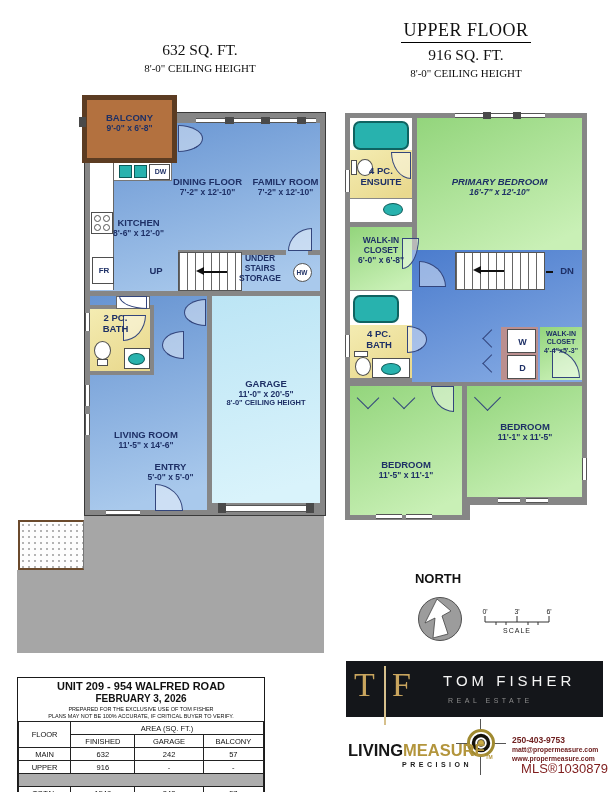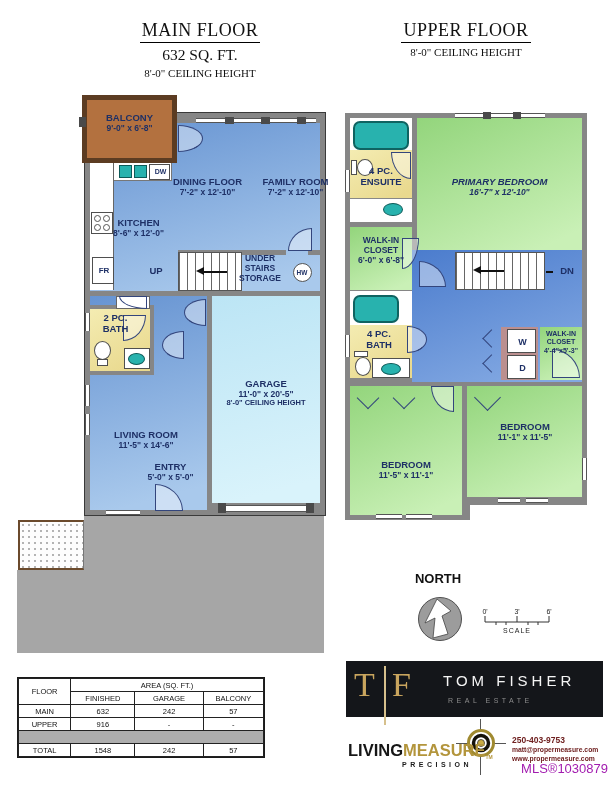--- a/index.html
+++ b/index.html
@@ -50,34 +50,35 @@
   .brandname{position:absolute;color:#f5f5f5;font-size:15px;letter-spacing:4px;}
   .brandsub{position:absolute;color:#8c8c8c;font-size:7px;letter-spacing:3.5px;}
   .pmrow{position:absolute;left:348px;top:741px;font-size:16.5px;font-weight:900;white-space:nowrap;}
   .pmrow .p1{color:#161616;}
   .pmrow .p2{color:#b3953c;}
   .pmrow .tm{font-size:5px;color:#b3953c;vertical-align:bottom;font-weight:bold;}
   .precision{position:absolute;left:402px;top:761px;font-size:7px;font-weight:bold;letter-spacing:3.5px;color:#1a1a1a;}
   .contact{position:absolute;left:512px;top:735px;color:#6f2020;font-weight:bold;line-height:1.3;}
   .contact .c1{font-size:8.5px;}
   .contact .c2{font-size:6.8px;}
-  .mls{position:absolute;left:500px;top:761px;width:108px;text-align:right;font-size:13px;color:#a21caf;}
+  .mls{position:absolute;left:500px;top:761px;width:108px;text-align:right;font-size:13px;color:#7f1d1d;}
 </style>
 </head>
 <body>
 
 <div class="page">
 
   <div class="titleblock" style="left:120px;top:20px;width:160px;">
-    <div class="t1">MAIN FLOOR</div><br>
+    <br>
     <div class="t2">632 SQ. FT.</div>
     <div class="t3">8'-0" CEILING HEIGHT</div>
   </div>
   <div class="titleblock" style="left:386px;top:20px;width:160px;">
     <div class="t1">UPPER FLOOR</div><br>
+    <div class="t2">916 SQ. FT.</div>
     <div class="t3">8'-0" CEILING HEIGHT</div>
   </div>
 
   <div class="abs" style="left:17px;top:495px;width:308px;height:158px;background:#a6a6a6;filter:drop-shadow(0 0 1px #4a4a4a);clip-path:polygon(67px 20px,191px 20px,191px 13px,307px 13px,307px 158px,0px 158px,0px 75px,67px 75px);"></div>
   <div class="abs" style="left:18px;top:520px;width:66px;height:50px;background:#fdfdfd;border:2px solid #6b4a2c;border-right:1px solid #777;background-image:radial-gradient(circle,#9a9a9a .6px,transparent 1px);background-size:6px 6px;"></div>
 
   <div class="abs wallbg" style="left:85px;top:113px;width:240px;height:402px;box-shadow:0 0 0 1px #3a3a3a;"></div>
 
   <div class="abs blue" style="left:90px;top:123px;width:230px;height:168px;"></div>
 
@@ -153,21 +154,21 @@
   <div class="pie" style="left:184px;top:299px;width:22px;height:27px;border-radius:100% 0 0 100% / 50% 0 0 50%;"></div>
   <div class="pie" style="left:162px;top:331px;width:22px;height:28px;border-radius:100% 0 0 100% / 50% 0 0 50%;"></div>
   <div class="pie" style="left:123px;top:315px;width:23px;height:26px;border-radius:0 0 100% 0;"></div>
   <div class="pie" style="left:119px;top:296px;width:28px;height:13px;border-radius:0 0 0 100%;"></div>
   <div class="pie" style="left:155px;top:484px;width:28px;height:27px;border-radius:0 100% 0 0;"></div>
 
   <div class="lbl" style="left:160px;top:176px;width:95px;">
     <div class="nm">DINING FLOOR</div>
     <div class="dm">7'-2" x 12'-10"</div>
   </div>
-  <div class="lbl" style="left:248px;top:176px;width:95px;text-align:center;">
+  <div class="lbl" style="left:238px;top:176px;width:95px;text-align:center;">
     <div class="nm">FAMILY ROOM</div>
     <div class="dm">7'-2" x 12'-10"</div>
   </div>
   <div class="lbl" style="left:96px;top:217px;width:85px;">
     <div class="nm">KITCHEN</div>
     <div class="dm">8'-6" x 12'-0"</div>
   </div>
   <div class="lbl" style="left:88px;top:312px;width:55px;">
     <div class="nm">2 PC.</div>
     <div class="nm">BATH</div>
@@ -297,20 +298,26 @@
     <line x1="24" y1="17" x2="24" y2="20" stroke="#333" stroke-width="1"></line>
     <line x1="46" y1="17" x2="46" y2="20" stroke="#333" stroke-width="1"></line>
     <line x1="56" y1="17" x2="56" y2="20" stroke="#333" stroke-width="1"></line>
     <text x="3" y="9" font-size="7" fill="#222" text-anchor="middle">0'</text>
     <text x="35" y="9" font-size="7" fill="#222" text-anchor="middle">3'</text>
     <text x="67" y="9" font-size="7" fill="#222" text-anchor="middle">6'</text>
     <text x="35" y="28" font-size="7" fill="#222" text-anchor="middle" letter-spacing="1">SCALE</text>
   </svg>
 
   <div class="tblwrap">
+    <div class="tblhead">
+      <div class="h1">UNIT 209 - 954 WALFRED ROAD</div>
+      <div class="h2">FEBRUARY 3, 2026</div>
+      <div class="h3">PREPARED FOR THE EXCLUSIVE USE OF TOM FISHER</div>
+      <div class="h4">PLANS MAY NOT BE 100% ACCURATE, IF CRITICAL BUYER TO VERIFY.</div>
+    </div>
     <table class="areas">
       <colgroup>
           <col style="width:52px">
           <col style="width:64px">
           <col style="width:68px">
           <col style="width:60px">
         </colgroup>
       <tbody>
           <tr>
         <th rowspan="2">FLOOR</th>

